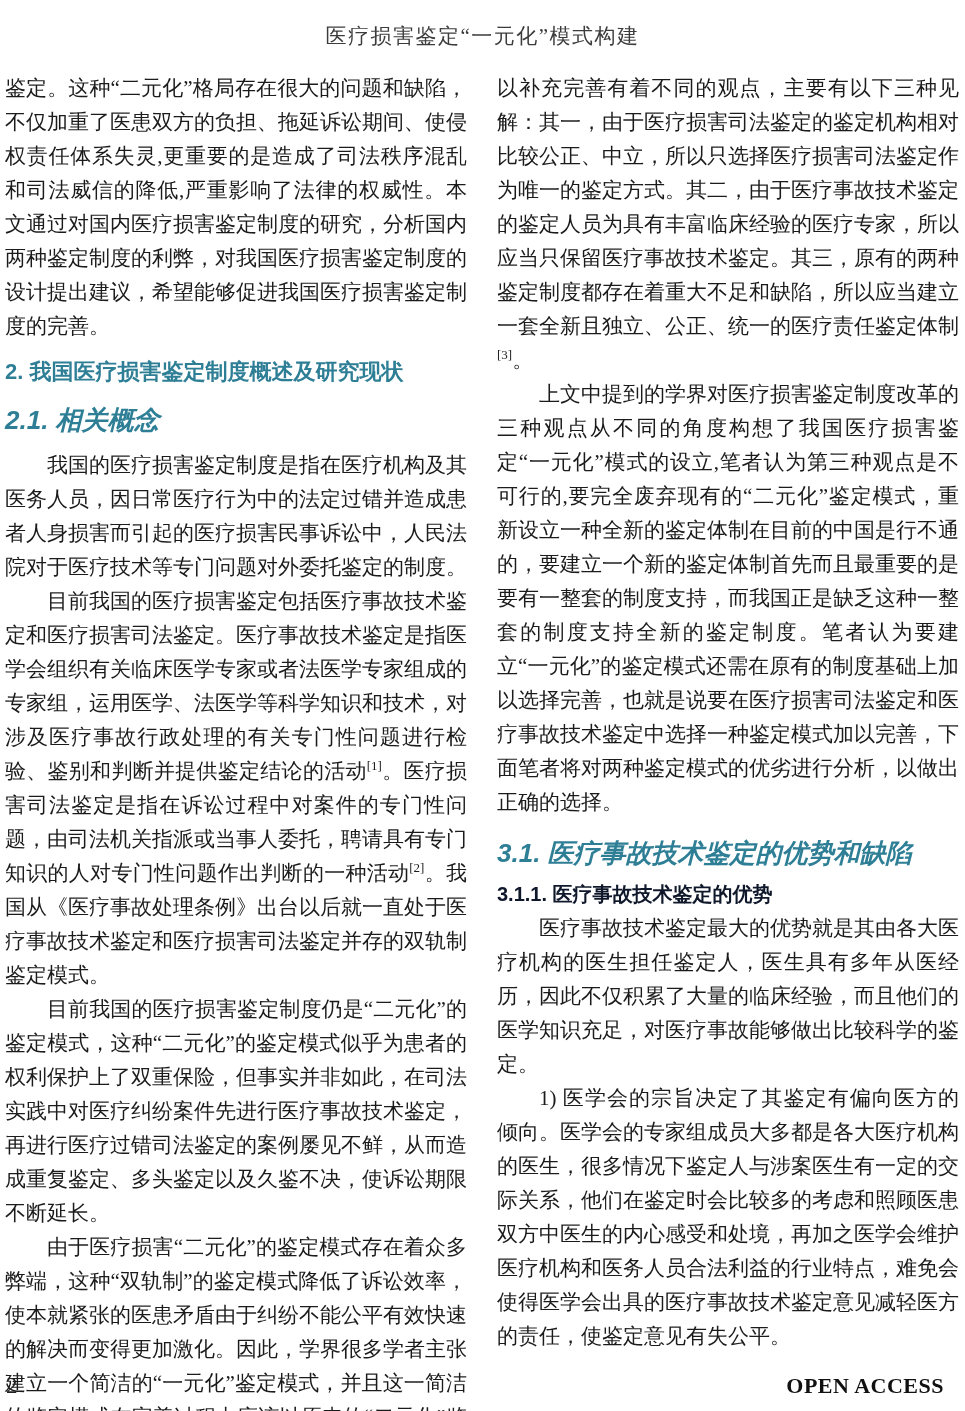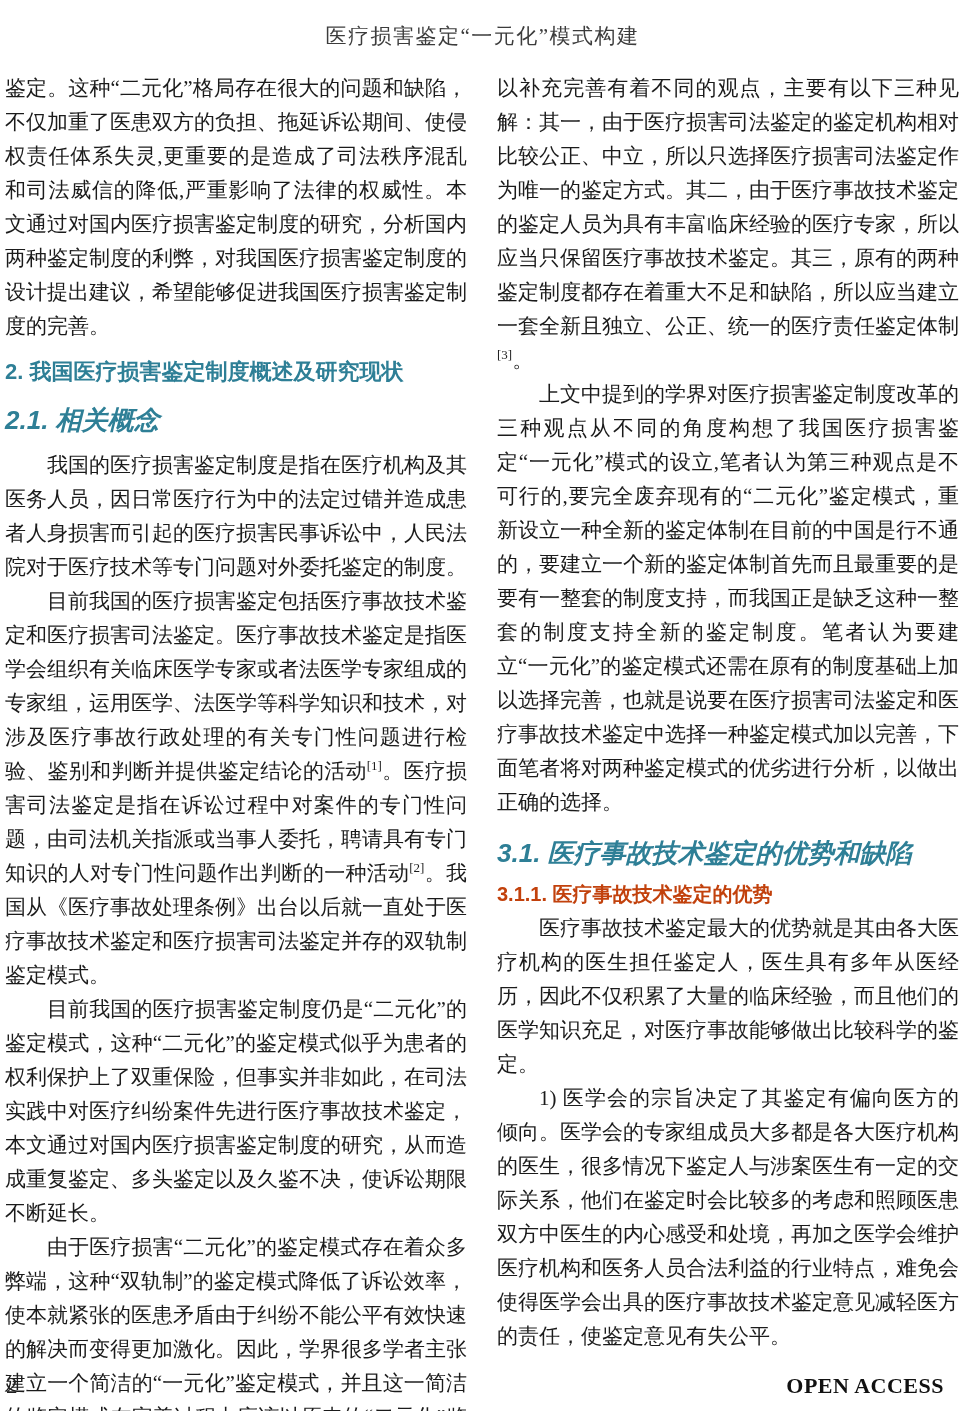--- a/index.html
+++ b/index.html
@@ -49,21 +49,21 @@
     color: #2E7F96;
     font-size: 26px;
     line-height: 1.25;
     margin: 18px 0 12px 0;
     white-space: nowrap;
     font-style: italic;
   }
   .h-min {
     font-family: "Liberation Sans", "DejaVu Sans", sans-serif;
     font-weight: bold;
-    color: #c2410c;
+    color: #0f172a;
     font-size: 20px;
     line-height: 1.25;
     margin: 11px 0 4px 0;
     white-space: nowrap;
   }
   .footer-page {
     position: absolute;
     left: 6px;
     bottom: 12px;
     font-size: 23px;
@@ -93,21 +93,21 @@
 
       <div class="h-major">2. 我国医疗损害鉴定制度概述及研究现状</div>
 
       <div class="h-sub">2.1. 相关概念</div>
 
       <p class="body indent">我国的医疗损害鉴定制度是指在医疗机构及其医务人员，因日常医疗行为中的法定过错并造成患者人身损害而引起的医疗损害民事诉讼中，人民法院对于医疗技术等专门问题对外委托鉴定的制度。</p>
 
       <p class="body indent">目前我国的医疗损害鉴定包括医疗事故技术鉴定和医疗损害司法鉴定。医疗事故技术鉴定是指医学会组织有关临床医学专家或者法医学专家组成的专家组，运用医学、法医学等科学知识和技术，对涉及医疗事故行政处理的有关专门性问题进行检验、鉴别和判断并提供鉴定结论的活动<sup>[1]</sup>。医疗损害司法鉴定是指在诉讼过程中对案件的专门性问题，由司法机关指派或当事人委托，聘请具有专门知识的人对专门性问题作出判断的一种活动<sup>[2]</sup>。我国从《医疗事故处理条例》出台以后就一直处于医疗事故技术鉴定和医疗损害司法鉴定并存的双轨制鉴定模式。</p>
 
 
-      <p class="body indent">目前我国的医疗损害鉴定制度仍是“二元化”的鉴定模式，这种“二元化”的鉴定模式似乎为患者的权利保护上了双重保险，但事实并非如此，在司法实践中对医疗纠纷案件先进行医疗事故技术鉴定，本文通过对国内医疗损害鉴定制度的研究，从而造成重复鉴定、多头鉴定以及久鉴不决，使诉讼期限不断延长。</p>
+      <p class="body indent">目前我国的医疗损害鉴定制度仍是“二元化”的鉴定模式，这种“二元化”的鉴定模式似乎为患者的权利保护上了双重保险，但事实并非如此，在司法实践中对医疗纠纷案件先进行医疗事故技术鉴定，再进行医疗过错司法鉴定的案例屡见不鲜，从而造成重复鉴定、多头鉴定以及久鉴不决，使诉讼期限不断延长。</p>
 
       <p class="body indent">由于医疗损害“二元化”的鉴定模式存在着众多弊端，这种“双轨制”的鉴定模式降低了诉讼效率，使本就紧张的医患矛盾由于纠纷不能公平有效快速的解决而变得更加激化。因此，学界很多学者主张建立一个简洁的“一元化”鉴定模式，并且这一简洁的鉴定模式在完善过程中应该以原来的“二元化”鉴定模式为基础。但是学界就两种鉴定模式选择何种来加</p>
     </div>
 
     <div class="col">
       <p class="body">以补充完善有着不同的观点，主要有以下三种见解：其一，由于医疗损害司法鉴定的鉴定机构相对比较公正、中立，所以只选择医疗损害司法鉴定作为唯一的鉴定方式。其二，由于医疗事故技术鉴定的鉴定人员为具有丰富临床经验的医疗专家，所以应当只保留医疗事故技术鉴定。其三，原有的两种鉴定制度都存在着重大不足和缺陷，所以应当建立一套全新且独立、公正、统一的医疗责任鉴定体制<sup>[3]</sup>。</p>
 
 
       <p class="body indent">上文中提到的学界对医疗损害鉴定制度改革的三种观点从不同的角度构想了我国医疗损害鉴定“一元化”模式的设立,笔者认为第三种观点是不可行的,要完全废弃现有的“二元化”鉴定模式，重新设立一种全新的鉴定体制在目前的中国是行不通的，要建立一个新的鉴定体制首先而且最重要的是要有一整套的制度支持，而我国正是缺乏这种一整套的制度支持全新的鉴定制度。笔者认为要建立“一元化”的鉴定模式还需在原有的制度基础上加以选择完善，也就是说要在医疗损害司法鉴定和医疗事故技术鉴定中选择一种鉴定模式加以完善，下面笔者将对两种鉴定模式的优劣进行分析，以做出正确的选择。</p>
 

